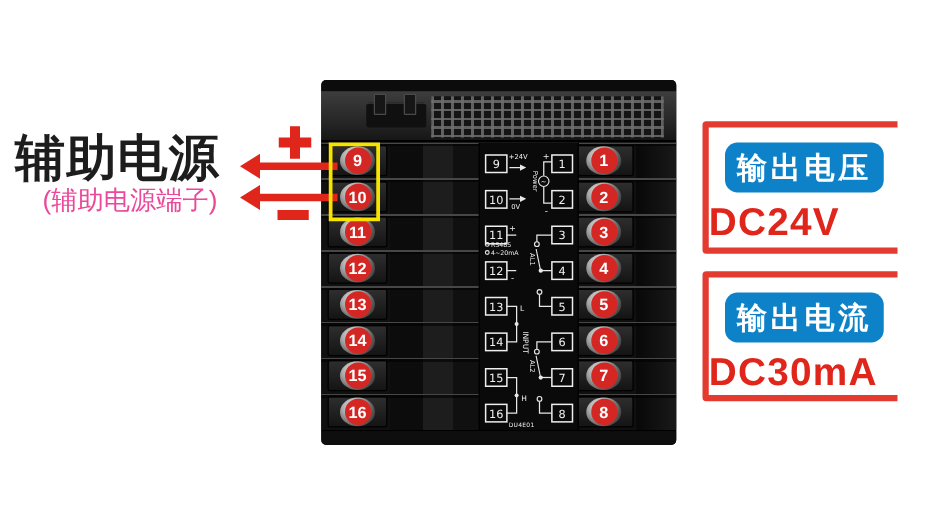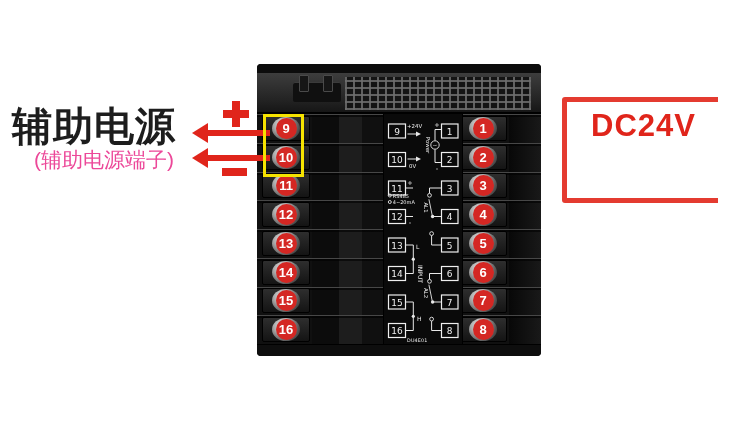--- a/index.html
+++ b/index.html
@@ -59,21 +59,21 @@
 
   .bottom-bar { position:absolute; left:0; top:280px; width:284px; height:12px; background:#0e0e0e; border-radius:0 0 4px 4px; border-top:1px solid #000; }
 
   .yellow-box { position:absolute; left:263px; top:114px; width:41px; height:63px; border:3px solid #f6e300; z-index:8; }
 
   
   .info-box { position:absolute; left:562px; width:163px; background:#fff; border:5px solid #e43b30; border-radius:3px; }
   .ib1 { top:97px; height:106px; } .ib2 { top:217px; height:104px; }
   .pill { height:40px; margin:12px 13px 0; border-radius:10px; background:#0e82c8; color:#fff;
           font-size:24px; font-weight:bold; letter-spacing:3px; display:flex; align-items:center; justify-content:center; white-space:nowrap; }
-  .ivalue { margin-top:6px; text-align:center; color:#e0251b; font-size:31px; font-weight:bold; letter-spacing:1px; }
+  .ivalue { margin-top:6px; color:#e0251b; font-size:31px; font-weight:bold; letter-spacing:1px; }
 </style>
 </head>
 <body>
 
 <div class="canvas">
 
   <div class="label-main">辅助电源</div>
   <div class="label-sub">(辅助电源端子)</div>
   <div class="bar plus-h"></div>
   <div class="bar plus-v"></div>
@@ -275,16 +275,21 @@
         </svg>
       </div>
     </div>
 
     <div class="bottom-bar"></div>
   </div>
 
   <div class="yellow-box"></div>
 
   <div class="info-box ib1">
+    <div class="pill">输出电压</div>
     <div class="ivalue">DC24V</div>
   </div>
+  <div class="info-box ib2">
+    <div class="pill">输出电流</div>
+    <div class="ivalue">DC30mA</div>
+  </div>
 
 </div>
 
 </body></html>

